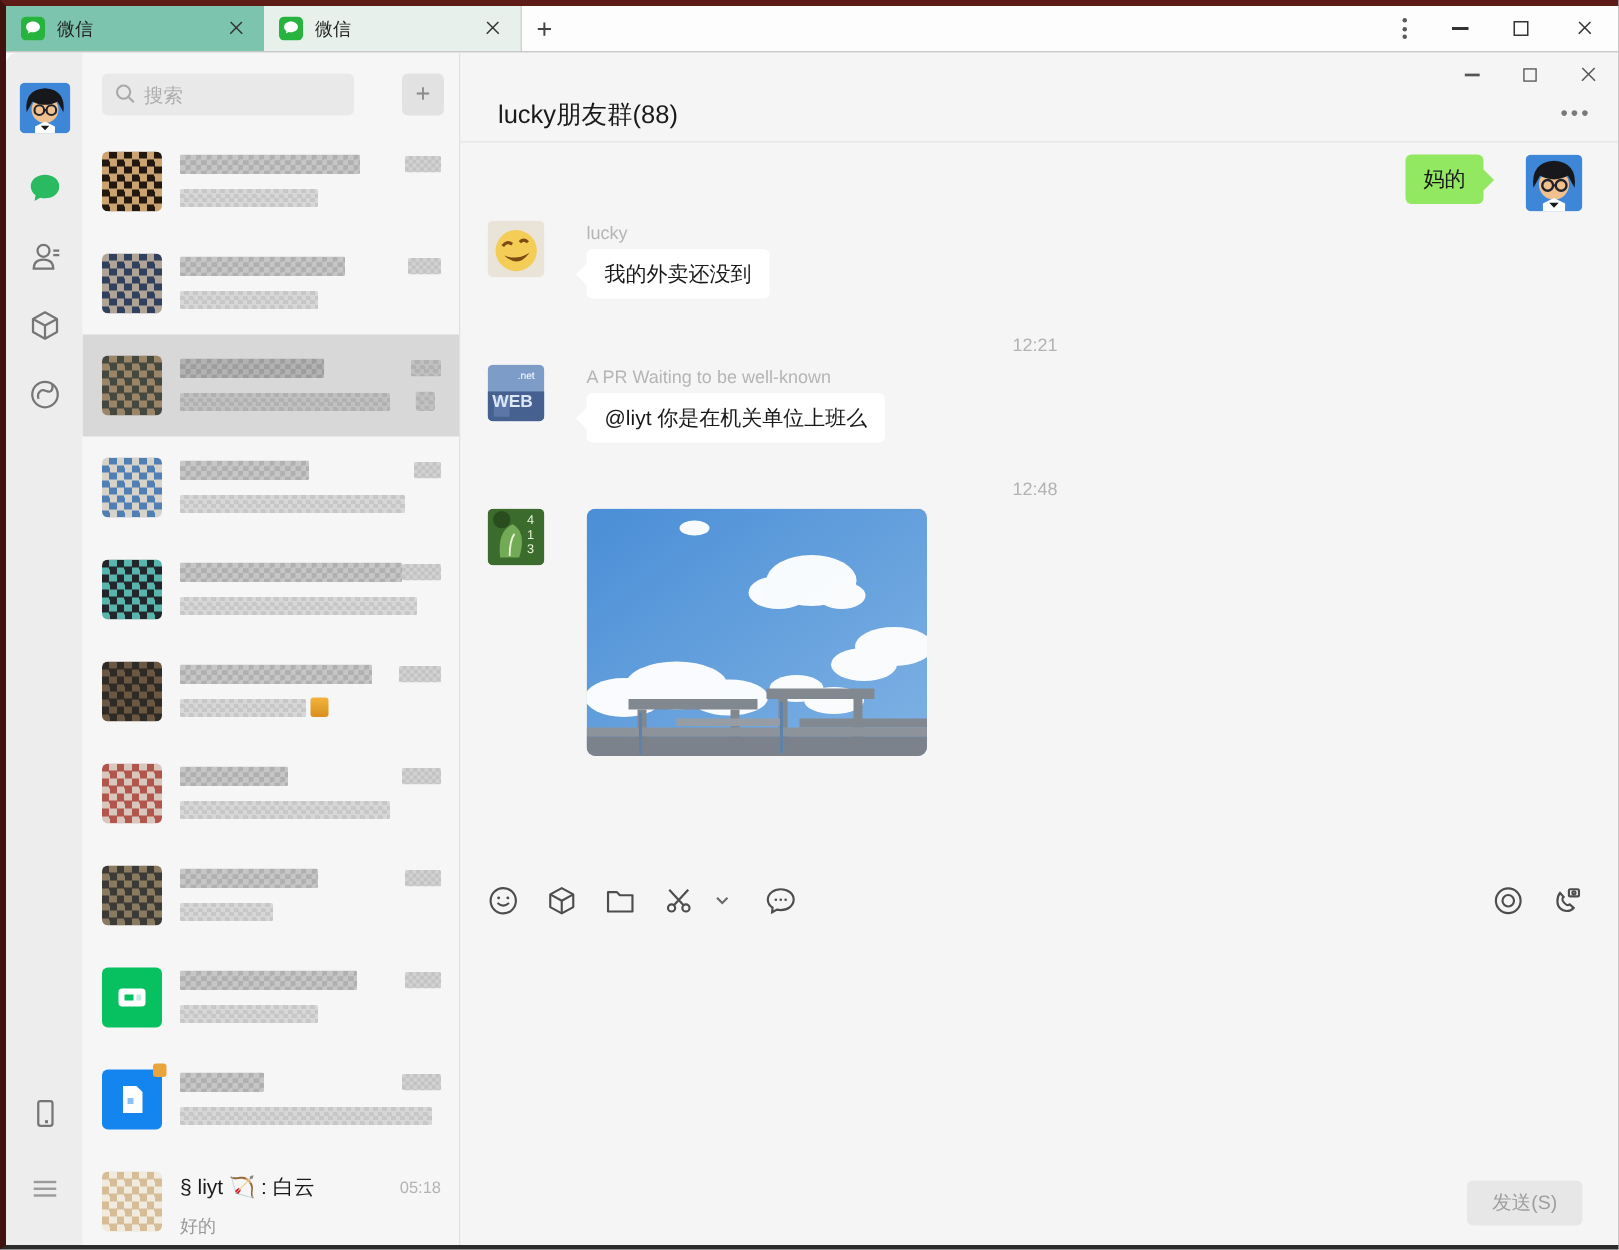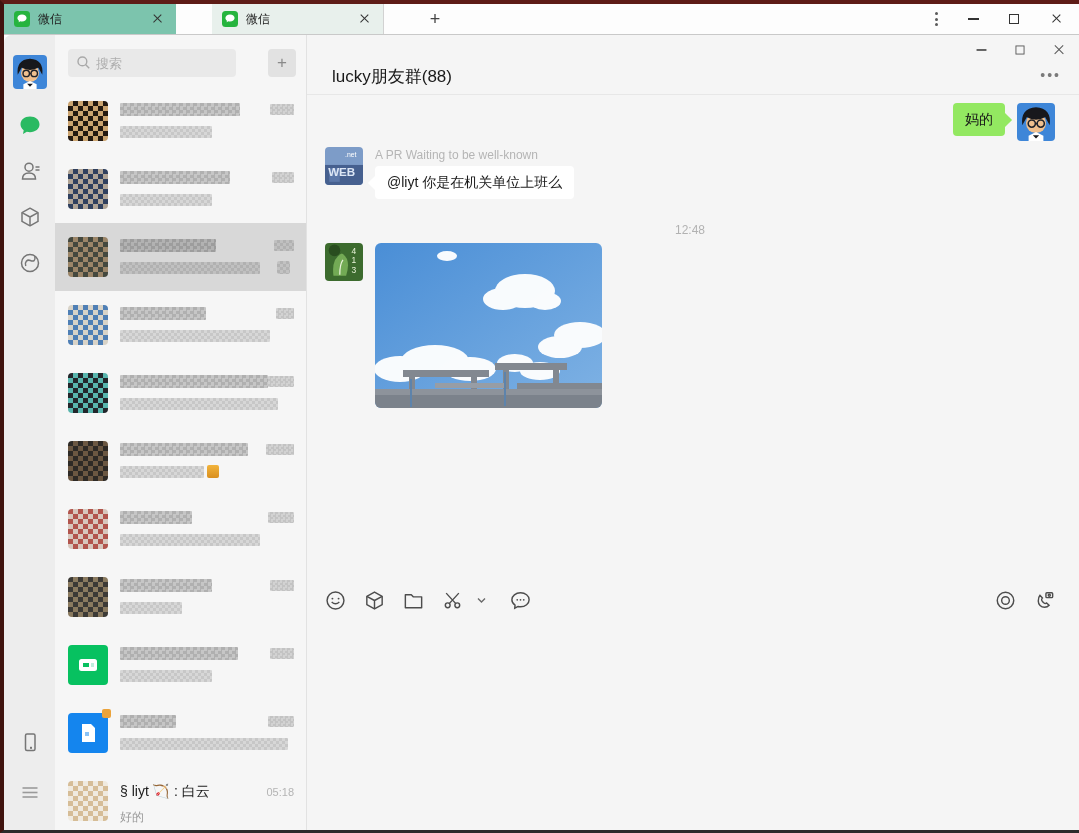--- a/index.html
+++ b/index.html
@@ -6,21 +6,21 @@
   html,body { width:1079px; height:833px; overflow:hidden; }
   body { font-family:"Liberation Sans","DejaVu Sans",sans-serif; background:#3a3a3a; }
 
   .page { position:relative; width:1079px; height:833px;
           border-top:4px solid #5e1c17; border-left:4px solid #40130e; border-bottom:3px solid #2b2b2b;
           background:#fff; }
   .browser { position:absolute; inset:0; display:flex; flex-direction:column; }
 
   
   .tabstrip { height:31px; background:#fdfdfd; display:flex; align-items:stretch; position:relative;
-              border-bottom:1px solid #c9c9c9;gap:36px; }
+              border-bottom:1px solid #c9c9c9; }
   .tab { width:172px; display:flex; align-items:center; gap:8px; padding:0 10px 0 10px;
          font-size:12px; color:#222; border-radius:0 0 0 0; cursor:default; }
   .tab.active { background:#7cc4ad; }
   .tab.inactive { background:#e8f0ec; border-right:1px solid #d2d2d2; }
   .tab .wx-ico { flex:0 0 auto; width:16px; height:16px; }
   .tab .tab-label { flex:1; white-space:nowrap; overflow:hidden; }
   .tab .tab-close { flex:0 0 auto; width:16px; height:16px; position:relative; }
   .xglyph { position:relative; width:16px; height:16px; display:inline-block; }
   .xglyph::before,.xglyph::after { content:""; position:absolute; left:2px; top:7px; width:11px; height:1.4px; background:#333; }
   .xglyph::before { transform:rotate(45deg); } .xglyph::after { transform:rotate(-45deg); }
@@ -85,21 +85,21 @@
   .sm-x { position:relative; width:12px; height:12px; }
   .sm-x::before,.sm-x::after { content:""; position:absolute; left:0; top:5.4px; width:12px; height:1.3px; background:#555; }
   .sm-x::before { transform:rotate(45deg); } .sm-x::after { transform:rotate(-45deg); }
   .mh-title { position:absolute; left:25px; top:30px; font-size:17px; color:#1a1a1a; }
   .mh-more { position:absolute; right:18px; top:32px; color:#7a7a7a; font-size:14px; letter-spacing:2px; }
 
   .messages { height:485px; padding:2px 24px 0 18px; overflow:hidden; flex:0 0 auto; }
   .msg-row { display:flex; margin-top:6px; }
   .msg-row.out { justify-content:flex-end; }
   .msg-avatar { width:38px; height:38px; border-radius:4px; overflow:hidden; flex:0 0 auto; }
-  .msg-col { max-width:540px; margin:0 12px; }
+  .msg-col { max-width:540px; margin:0 28px; }
   .msg-sender { font-size:12px; color:#b5b5b5; margin-bottom:4px; margin-top:1px; }
   .bubble { position:relative; display:inline-block; background:#fff; border-radius:4px;
             padding:8px 12px; font-size:14px; color:#191919; line-height:17px; }
   .in .bubble::before { content:""; position:absolute; left:-5px; top:12px; width:10px; height:10px;
                         background:#fff; transform:rotate(45deg); }
   .out .bubble { background:#93e861; }
   .out .bubble::before { content:""; position:absolute; right:-5px; top:12px; width:10px; height:10px;
                          background:#93e861; transform:rotate(45deg); }
   .time-row { text-align:center; color:#b2b2b2; font-size:12px; margin-top:24px; margin-bottom:2px; }
   .photo { width:227px; height:165px; border-radius:6px; overflow:hidden; display:block; }
@@ -368,20 +368,33 @@
                   <path d="M5 21 Q3 5 18 4 Q33 5 31 21 L26 12 Q18 17 10 12 Z" fill="#17181c"></path>
                   <circle cx="18" cy="19" r="9.5" fill="#f0c08e"></circle>
                   <path d="M8.5 13 Q18 18.5 27.5 13 L27 9 Q18 3 9 9 Z" fill="#17181c"></path>
                   <circle cx="14" cy="19.5" r="3.4" fill="none" stroke="#20232a" stroke-width="1.5"></circle>
                   <circle cx="22.5" cy="19.5" r="3.4" fill="none" stroke="#20232a" stroke-width="1.5"></circle>
                   <line x1="17.4" y1="19.5" x2="19.1" y2="19.5" stroke="#20232a" stroke-width="1.5"></line>
                   <path d="M11 31 L18 27.5 L25 31 L25 36 L11 36 Z" fill="#fff"></path>
                   <path d="M15 30.5 h6 l-3 3.2 z" fill="#17181c"></path>
                 </svg></div>
             </div>
+            <div class="msg-row in">
+              <div class="msg-avatar"><svg width="100%" height="100%" viewBox="0 0 36 36">
+                  <rect width="36" height="36" fill="#e9e3d8"></rect>
+                  <g transform="rotate(-8 18 18)">
+                    <circle cx="18" cy="19" r="13" fill="#f3cd55"></circle>
+                    <path d="M10 15 q3-3.2 6-.3" stroke="#7a4b12" fill="none" stroke-width="2"></path>
+                    <path d="M21 14 q3-2.2 5 .8" stroke="#7a4b12" fill="none" stroke-width="2"></path>
+                    <path d="M10 21 q8 9.5 16 .5 q-8 4-16-.5" fill="#7a4b12"></path>
+                  </g>
+                </svg></div>
+              <div class="msg-col"><div class="msg-sender">lucky</div><div class="bubble">我的外卖还没到</div></div>
+            </div>
+            <div class="time-row">12:21</div>
             <div class="msg-row in">
               <div class="msg-avatar"><svg width="100%" height="100%" viewBox="0 0 36 36">
                   <rect width="36" height="36" fill="#7d9cc8"></rect>
                   <rect y="17" width="36" height="19" fill="#46608f"></rect>
                   <rect x="4" y="20" width="10" height="13" fill="#5b77a8"></rect>
                   <text x="19" y="9" font-size="6.5" fill="#fff" font-family="sans-serif">.net</text>
                   <text x="3" y="27" font-size="11" fill="#dce6f5" font-weight="bold" font-family="sans-serif">WEB</text>
                 </svg></div>
               <div class="msg-col"><div class="msg-sender">A PR Waiting to be well-known</div><div class="bubble">@liyt 你是在机关单位上班么</div></div>
             </div>
@@ -489,16 +502,19 @@
           <span class="tb-ic">
             <svg width="23" height="23" viewBox="0 0 24 24" fill="none" stroke="#4d4d4d" stroke-width="1.5">
                   <path d="M5.5 12.5 c0 3.8 2.8 6.6 6.6 6.6 2 0 3.6-.8 4.7-2.1 l-2.7-2.4 c-.7 .5-1.8 .6-2.6 0-1.1-.8-1.9-1.7-2.4-2.9-.3-.9 0-1.8 .7-2.4 L7.3 6.6 C6.1 8 5.5 10 5.5 12.5 Z"></path>
                   <rect x="13.5" y="4" width="7" height="5" rx="1"></rect>
                   <circle cx="17" cy="6.5" r="1.1"></circle>
                 </svg>
           </span>
         </span>
       </div>
 
+      <div class="composer">
+        <button class="send-btn">发送(S)</button>
+      </div>
     </div>
   </div>
 </div>
 </div>
 
 </body></html>

